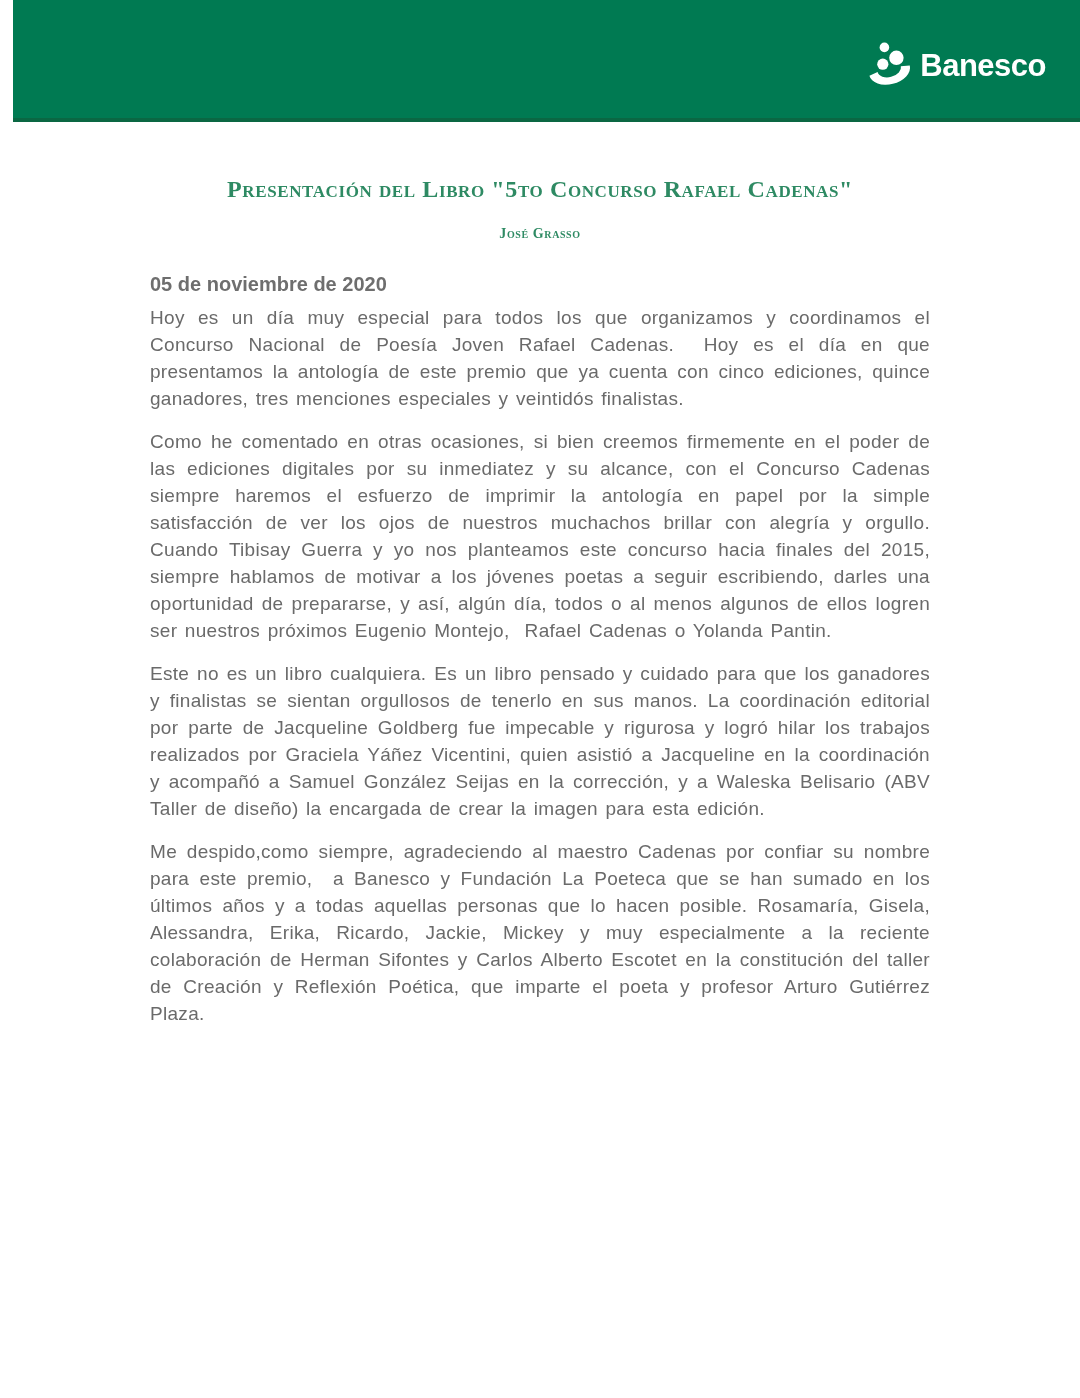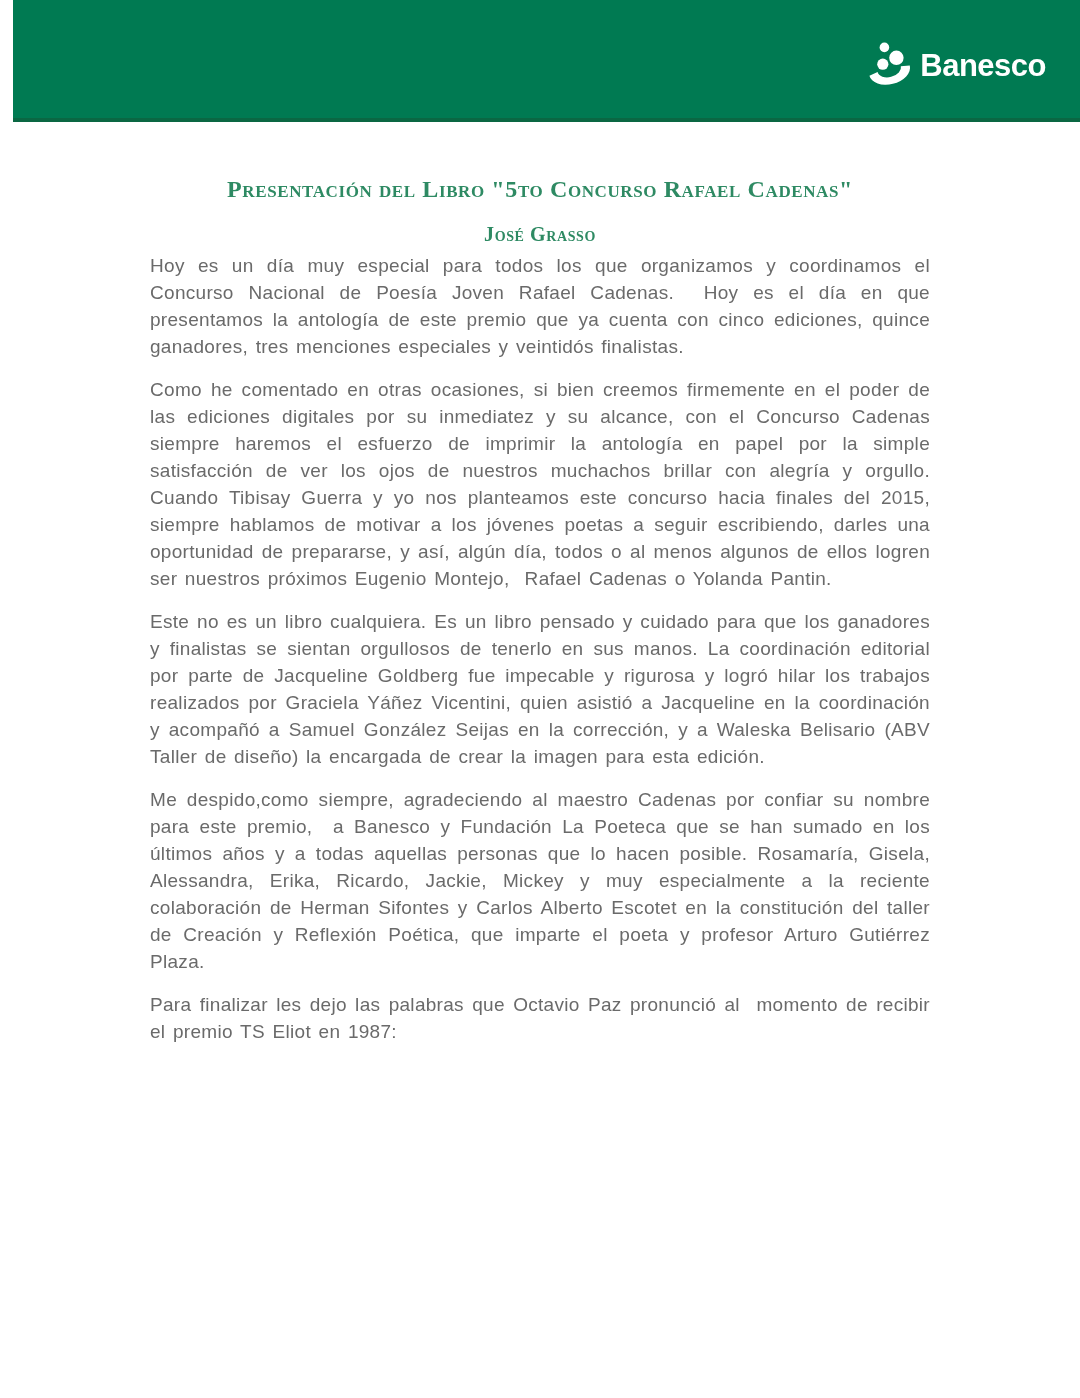--- a/index.html
+++ b/index.html
@@ -65,21 +65,21 @@
     line-height: 26px;
     letter-spacing: 0.6px;
     color: var(--title-green, #2E8A63);
   }
   .doc-subtitle {
     margin: 22px 0 0 0;
     text-align: center;
     font-family: "Liberation Serif", serif;
     font-variant: small-caps;
     font-weight: 600;
-    font-size: 20px;
+    font-size: 14px;
     line-height: 20px;
     letter-spacing: 0.6px;
     color: var(--title-green, #2E8A63);
   }
   .doc-date {
     margin: 28px 0 0 0;
     font-weight: 700;
     font-size: 20px;
     line-height: 24px;
     color: var(--date-gray, #6E6E6E);
@@ -113,23 +113,23 @@
         <circle cx="38" cy="22" r="9" fill="#ffffff"></circle>
         <circle cx="21" cy="30" r="7" fill="#ffffff"></circle>
       </svg>
       <span class="logo-text">Banesco</span>
     </div>
   </div>
 
   <div class="content">
     <h1 class="doc-title">Presentación del Libro "5to Concurso Rafael Cadenas"</h1>
     <h2 class="doc-subtitle">José Grasso</h2>
+    <div class="doc-date">05 de noviembre de 2020</div>
 
     <div class="doc-body">
       <p>Hoy es un día muy especial para todos los que organizamos y coordinamos el Concurso Nacional de Poesía Joven Rafael Cadenas.  Hoy es el día en que presentamos la antología de este premio que ya cuenta con cinco ediciones, quince ganadores, tres menciones especiales y veintidós finalistas.</p>
       <p>Como he comentado en otras ocasiones, si bien creemos firmemente en el poder de las ediciones digitales por su inmediatez y su alcance, con el Concurso Cadenas siempre haremos el esfuerzo de imprimir la antología en papel por la simple satisfacción de ver los ojos de nuestros muchachos brillar con alegría y orgullo. Cuando Tibisay Guerra y yo nos planteamos este concurso hacia finales del 2015, siempre hablamos de motivar a los jóvenes poetas a seguir escribiendo, darles una oportunidad de prepararse, y así, algún día, todos o al menos algunos de ellos logren ser nuestros próximos Eugenio Montejo,  Rafael Cadenas o Yolanda Pantin.</p>
       <p>Este no es un libro cualquiera. Es un libro pensado y cuidado para que los ganadores y finalistas se sientan orgullosos de tenerlo en sus manos. La coordinación editorial por parte de Jacqueline Goldberg fue impecable y rigurosa y logró hilar los trabajos realizados por Graciela Yáñez Vicentini, quien asistió a Jacqueline en la coordinación y acompañó a Samuel González Seijas en la corrección, y a Waleska Belisario (ABV Taller de diseño) la encargada de crear la imagen para esta edición.</p>
       <p>Me despido,como siempre, agradeciendo al maestro Cadenas por confiar su nombre para este premio,  a Banesco y Fundación La Poeteca que se han sumado en los últimos años y a todas aquellas personas que lo hacen posible. Rosamaría, Gisela, Alessandra, Erika, Ricardo, Jackie, Mickey y muy especialmente a la reciente colaboración de Herman Sifontes y Carlos Alberto Escotet en la constitución del taller de Creación y Reflexión Poética, que imparte el poeta y profesor Arturo Gutiérrez Plaza.</p>
-      <p>Para finalizar les dejo las palabras que Octavio Paz pronunció al  momento de recibir el premio TS Eliot en 1987:</p>
     </div>
   </div>
 
 </div>
 
 </body></html>

